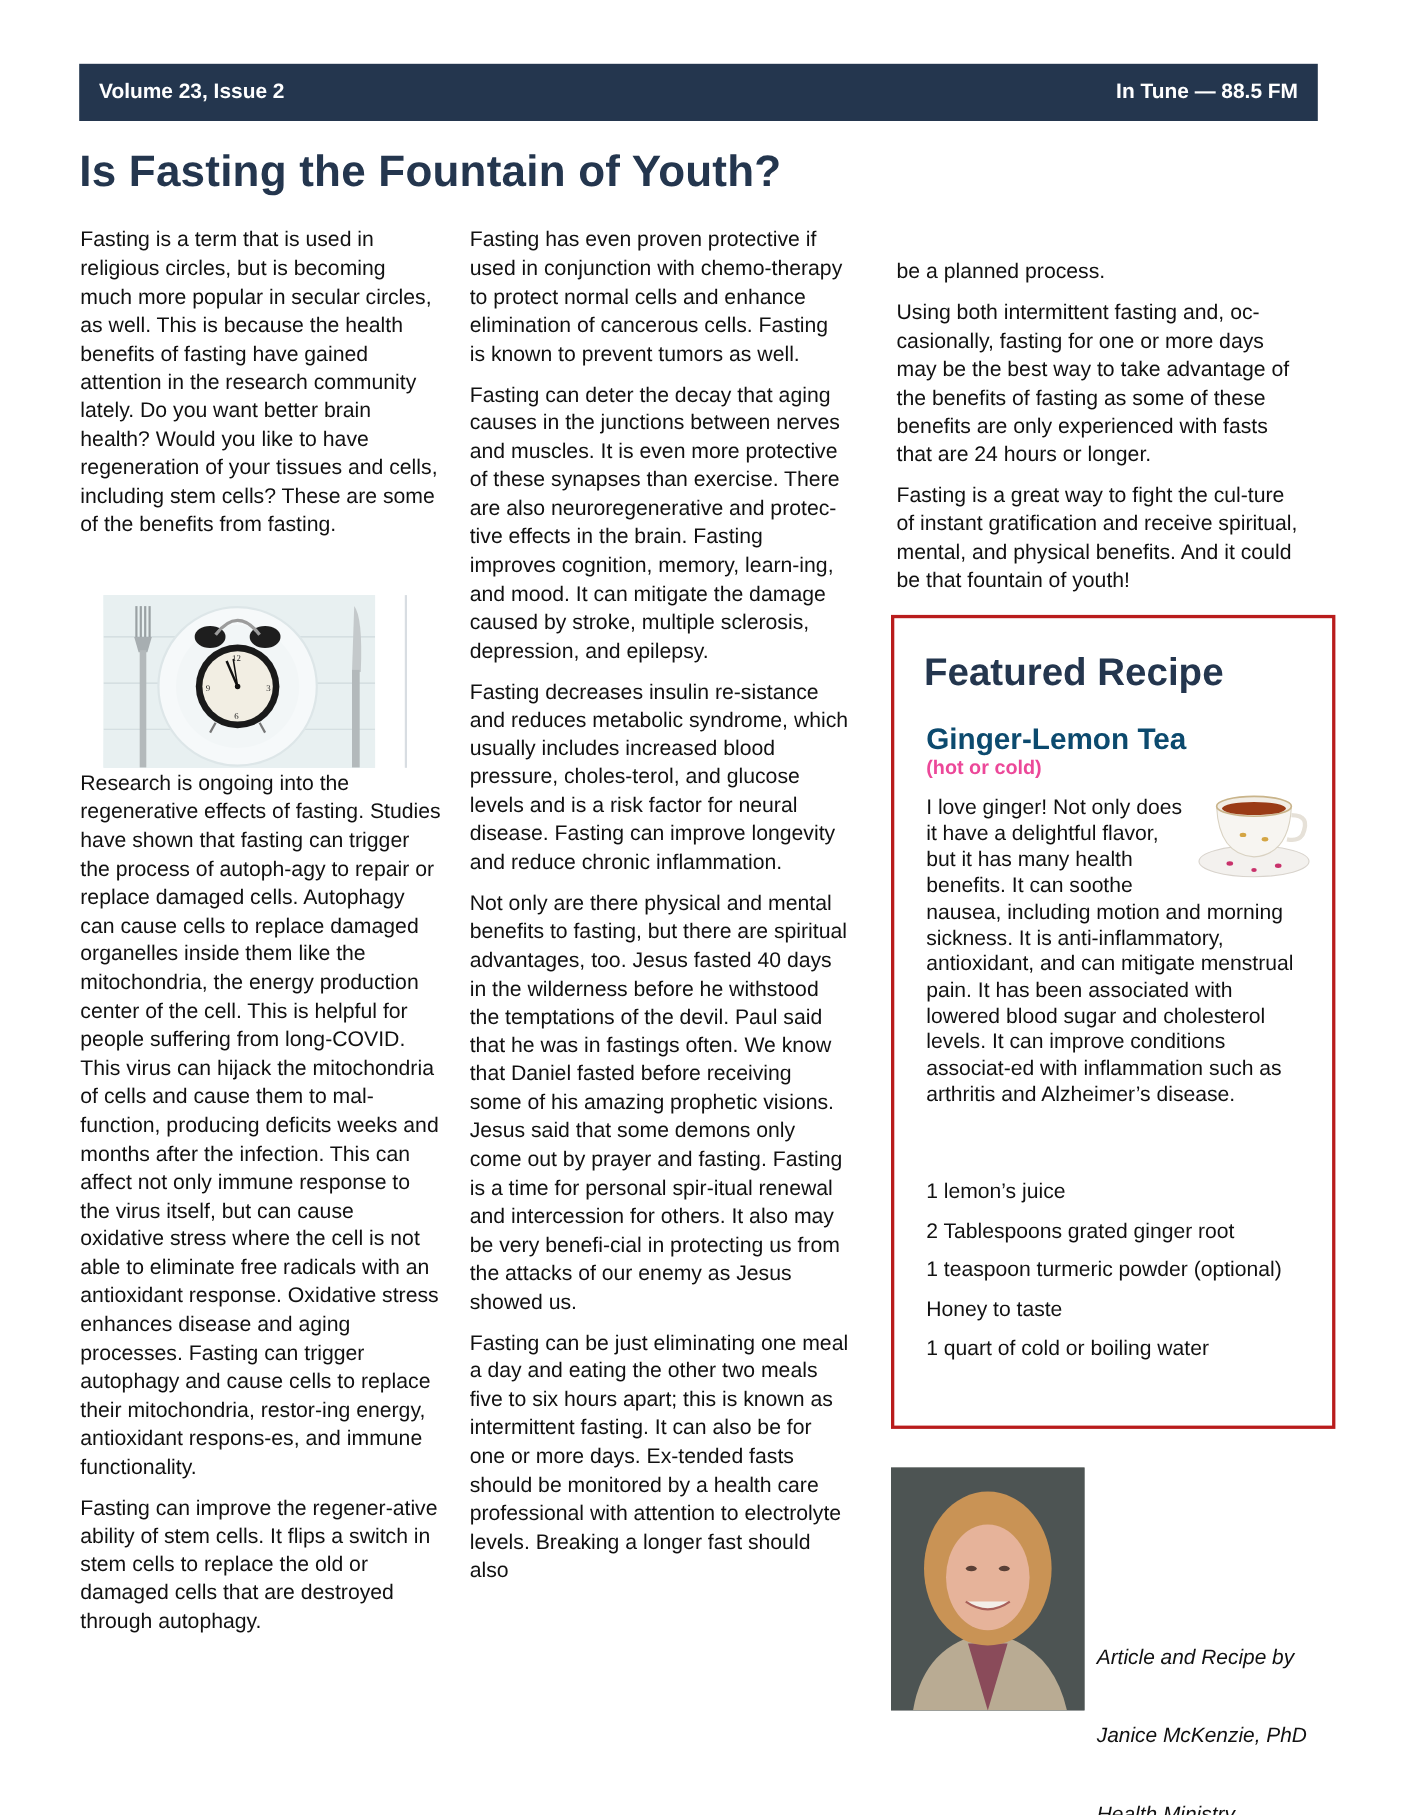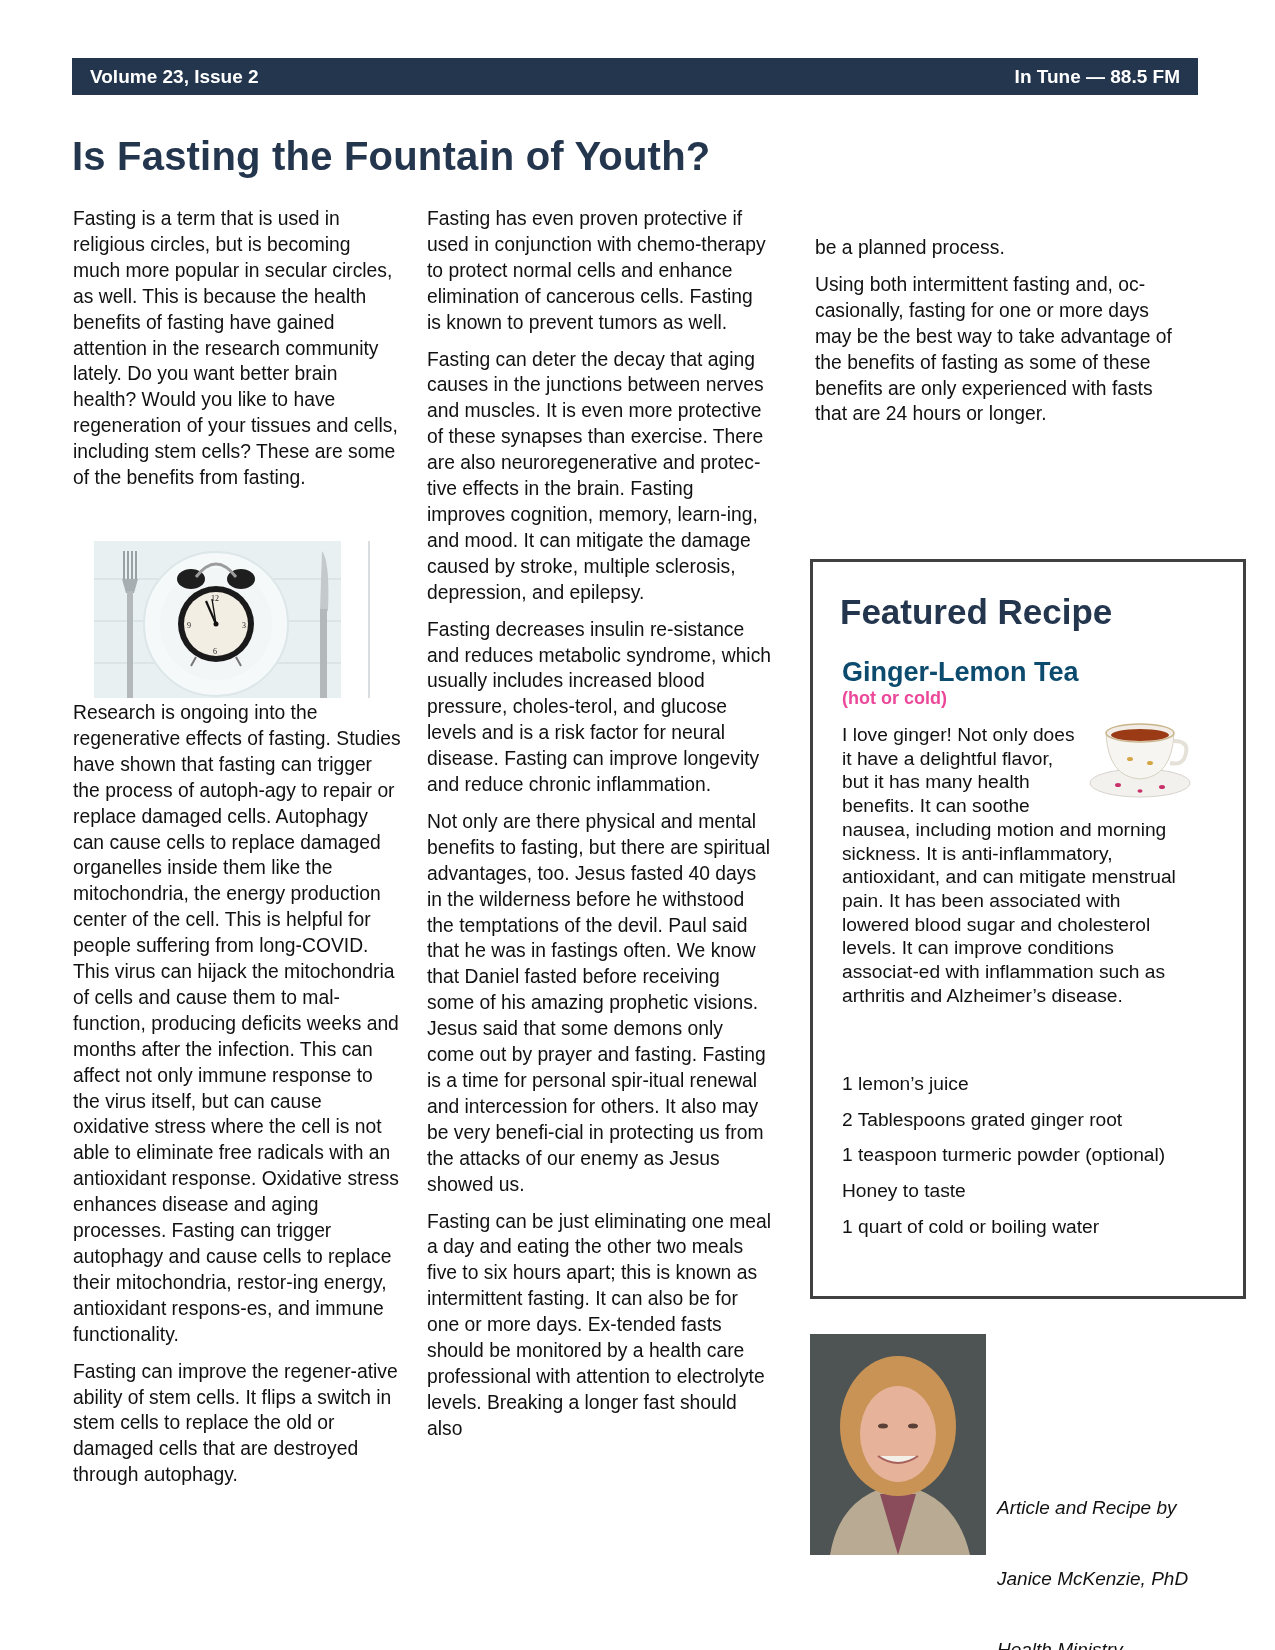--- a/index.html
+++ b/index.html
@@ -1,21 +1,21 @@
 <!DOCTYPE html>
 <html><head>
   <meta charset="utf-8">
   <style>
     html, body { margin: 0; padding: 0; background: #ffffff; }
     body {
       width: 1275px; height: 1650px; position: relative; overflow: hidden;
       font-family: "Liberation Sans", sans-serif; color: #111111;
     }
     .header-bar {
-      position: absolute; left: 72px; top: 58px; width: 1126px; height: 37px;
+      position: absolute; left: 72px; top: 58px; width: 1126px; height: 52px;
       background: #24364e; color: #ffffff; font-weight: bold; font-size: 19px;
       display: flex; justify-content: space-between; align-items: center;
       padding: 0 18px; box-sizing: border-box;
     }
     .title {
       position: absolute; left: 72px; top: 134px; margin: 0;
       font-size: 40px; font-weight: bold; color: #24364e; letter-spacing: 0.2px;
     }
     .col {
       position: absolute; top: 206px; font-size: 19.3px; line-height: 25.9px;
@@ -29,22 +29,22 @@
       position: absolute; left: 94px; top: 541px; width: 247px; height: 157px;
       background: linear-gradient(180deg, #e4eef0 0%, #eef4f5 50%, #e2ecee 100%);
       overflow: hidden;
       text-align: right;
     }
     .clock-divider {
       position: absolute; left: 368px; top: 541px; width: 2px; height: 157px; background: #d8dde2;
     }
 
     .recipe-box {
-      position: absolute; left: 810px; top: 559px; width: 436px; height: 740px;
-      border: 3px solid #404040; box-sizing: border-box;
+      position: absolute; left: 810px; top: 559px; width: 404px; height: 740px;
+      border: 3px solid #b91c1c; box-sizing: border-box;
     }
     .recipe-heading {
       position: absolute; left: 27px; top: 30px; margin: 0; font-size: 35px;
       font-weight: bold; color: #24364e;
     }
     .recipe-name {
       position: absolute; left: 29px; top: 95px; margin: 0; font-size: 27px;
       font-weight: bold; color: #0c4a6e;
     }
     .recipe-sub {
@@ -133,20 +133,21 @@
   <p>Fasting has even proven protective if used in conjunction with chemo-therapy to protect normal cells and enhance elimination of cancerous cells. Fasting is known to prevent tumors as well.</p>
   <p>Fasting can deter the decay that aging causes in the junctions between nerves and muscles. It is even more protective of these synapses than exercise. There are also neuroregenerative and protec-tive effects in the brain. Fasting improves cognition, memory, learn-ing, and mood. It can mitigate the damage caused by stroke, multiple sclerosis, depression, and epilepsy.</p>
   <p>Fasting decreases insulin re-sistance and reduces metabolic syndrome, which usually includes increased blood pressure, choles-terol, and glucose levels and is a risk factor for neural disease. Fasting can improve longevity and reduce chronic inflammation.</p>
   <p>Not only are there physical and mental benefits to fasting, but there are spiritual advantages, too. Jesus fasted 40 days in the wilderness before he withstood the temptations of the devil. Paul said that he was in fastings often. We know that Daniel fasted before receiving some of his amazing prophetic visions. Jesus said that some demons only come out by prayer and fasting. Fasting is a time for personal spir-itual renewal and intercession for others. It also may be very benefi-cial in protecting us from the attacks of our enemy as Jesus showed us.</p>
   <p>Fasting can be just eliminating one meal a day and eating the other two meals five to six hours apart; this is known as intermittent fasting. It can also be for one or more days. Ex-tended fasts should be monitored by a health care professional with attention to electrolyte levels. Breaking a longer fast should also</p>
 </div>
 
 <div class="col col3">
   <p>be a planned process.</p>
   <p>Using both intermittent fasting and, oc-casionally, fasting for one or more days may be the best way to take advantage of the benefits of fasting as some of these benefits are only experienced with fasts that are 24 hours or longer.</p>
+  <p>Fasting is a great way to fight the cul-ture of instant gratification and receive spiritual, mental, and physical benefits. And it could be that fountain of youth!</p>
 </div>
 
 <div class="recipe-box">
   <h2 class="recipe-heading">Featured Recipe</h2>
   <h3 class="recipe-name">Ginger-Lemon Tea</h3>
   <div class="recipe-sub">(hot or cold)</div>
   <div class="recipe-body">
     <div class="teacup">
       <svg width="108" height="82" viewBox="0 0 108 82">
         <ellipse cx="52" cy="64" rx="50" ry="14" fill="#f3f1ee" stroke="#d8d3cc" stroke-width="1"></ellipse>

